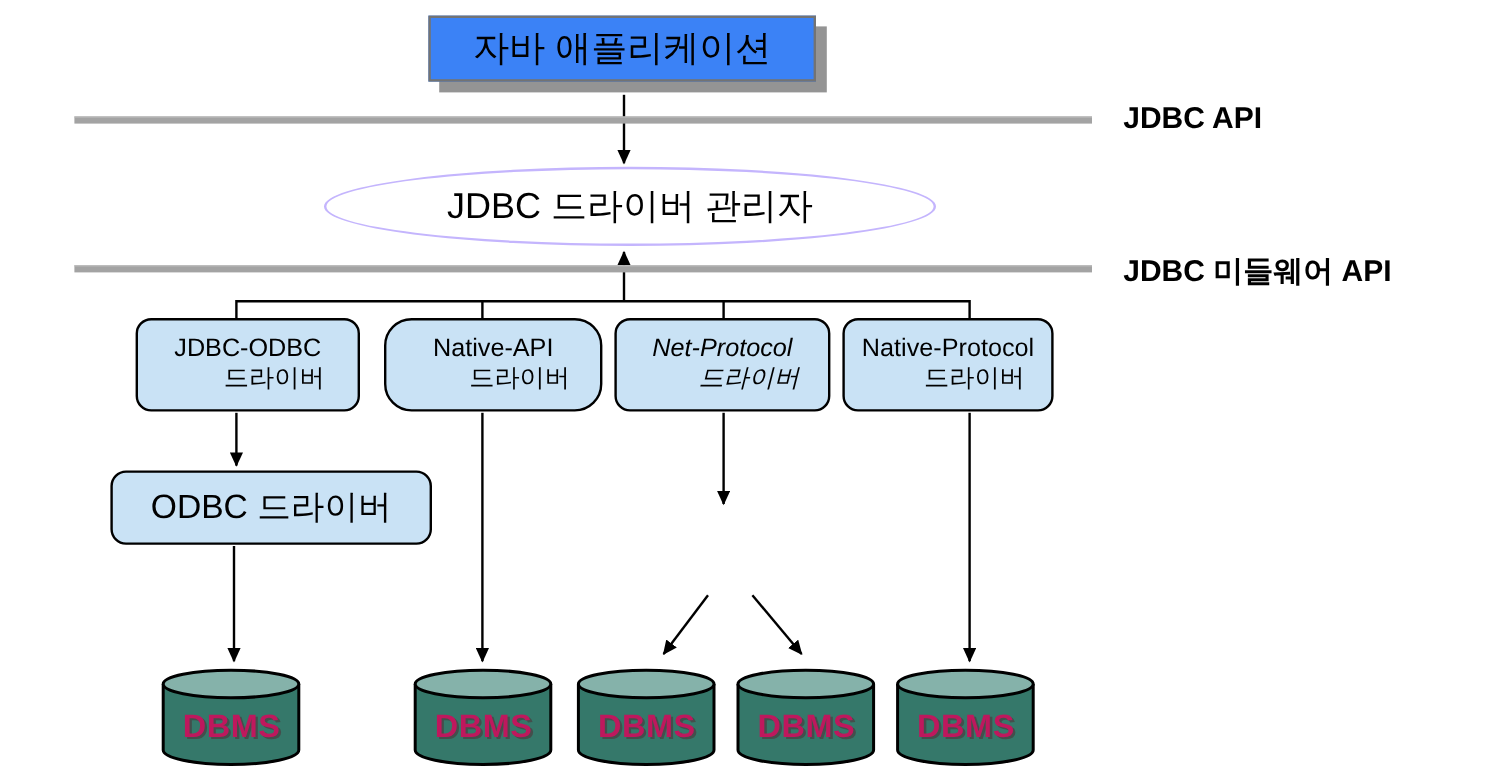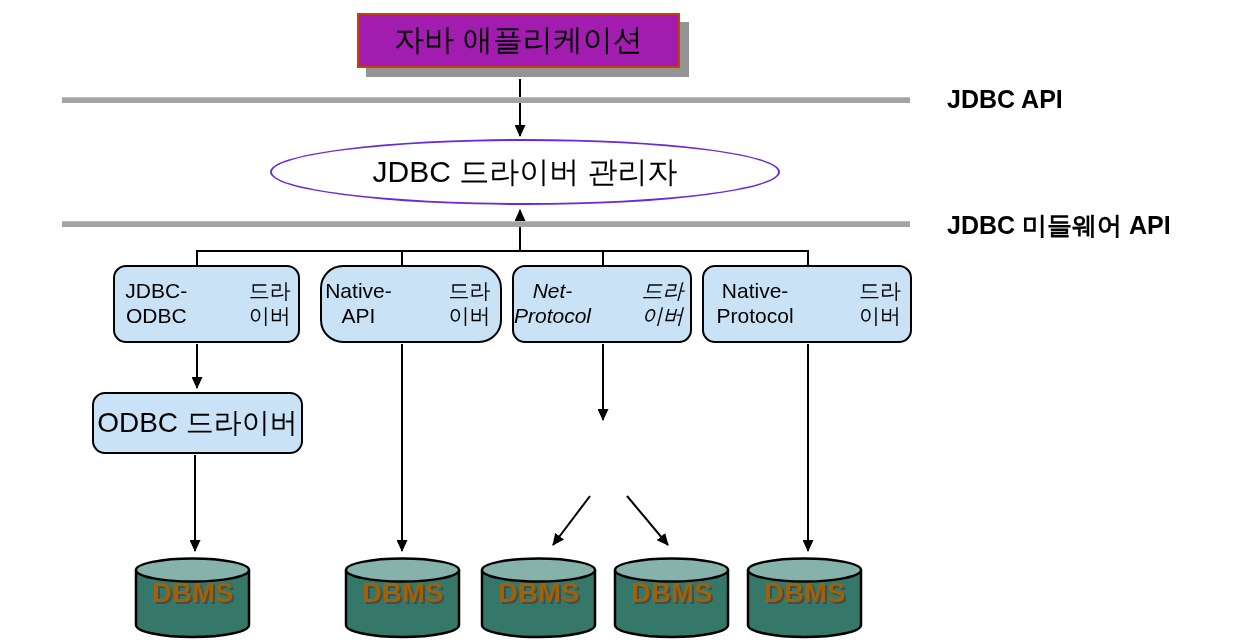--- a/index.html
+++ b/index.html
@@ -4,57 +4,57 @@
 <style>
   html,body{margin:0;padding:0;background:#fff;}
   .canvas{
     position:relative;width:1250px;height:640px;background:#fff;overflow:hidden;
     font-family:"Liberation Sans","DejaVu Sans",sans-serif;color:#000;
   }
   .overlay{position:absolute;left:0;top:0;width:1250px;height:640px;pointer-events:none;}
   .api-line{position:absolute;height:5px;background:var(--line_gray,#a3a3a3);border-top:1px solid #bdbdbd;}
   .line1{left:62px;top:97px;width:848px;}
   .line2{left:62px;top:221px;width:848px;}
-  .api-label{position:absolute;font-weight:bold;font-size:25px;white-space:nowrap;margin-left:11px;}
+  .api-label{position:absolute;font-weight:bold;font-size:25px;white-space:nowrap;}
   .label1{left:936px;top:85px;}
   .label2{left:936px;top:209px;}
   .topbox{
     position:absolute;left:357px;top:13px;width:323px;height:55px;box-sizing:border-box;
-    background:#a21caf;border:2px solid #c2410c;box-shadow:9px 9px 0 0 var(--shadow_gray,#949494);
+    background:#3b82f6;border:2px solid #737373;box-shadow:9px 9px 0 0 var(--shadow_gray,#949494);
     display:flex;align-items:center;justify-content:center;font-size:30px;white-space:nowrap;
   }
   .manager-ellipse{
     position:absolute;left:270px;top:139px;width:510px;height:66px;box-sizing:border-box;
-    background:#fff;border:2px solid #6d28d9;border-radius:50%;
+    background:#fff;border:2px solid #c4b5fd;border-radius:50%;
     display:flex;align-items:center;justify-content:center;font-size:30px;white-space:nowrap;
   }
   .driver-box{
     position:absolute;top:265px;height:78px;box-sizing:border-box;
     background:var(--box_blue,#c9e2f5);border:2px solid #000;border-radius:13px;
-    display:flex;align-items:center;justify-content:center;
+    display:flex;flex-direction:column;align-items:center;justify-content:center;
     text-align:center;line-height:1.18;
   }
   .driver-box .en{font-size:21px;}
   .driver-box .ko{font-size:21px;margin-left:44px;}
   .db1{left:113px;width:187px;}
   .db2{left:320px;width:182px;border-radius:23px;}
   .db3{left:512px;width:180px;font-style:italic;}
-  .db4{left:702px;width:210px;}
+  .db4{left:702px;width:176px;}
   .bluebox{
     position:absolute;box-sizing:border-box;background:var(--box_blue,#c9e2f5);
     border:2px solid #000;border-radius:13px;
     display:flex;align-items:center;justify-content:center;white-space:nowrap;
   }
-  .odbc{left:92px;top:392px;width:211px;height:62px;font-size:28px;}
+  .odbc{left:92px;top:392px;width:268px;height:62px;font-size:28px;}
   .mid{left:484px;top:424px;width:266px;height:70px;font-size:29px;}
   .cyl{position:absolute;top:556px;width:120px;height:84px;}
   .cyl svg{position:absolute;left:0;top:0;}
   .cyl .dbms-label{
-    position:absolute;left:0;top:22px;width:120px;text-align:center;
-    font-size:27px;font-weight:bold;color:#a16207;letter-spacing:0.5px;
+    position:absolute;left:0;top:34px;width:120px;text-align:center;
+    font-size:27px;font-weight:bold;color:#be185d;letter-spacing:0.5px;
     text-shadow:2px 2px 0 rgba(70,70,70,0.85);
   }
   .c1{left:133px;} .c2{left:343px;} .c3{left:479px;} .c4{left:612px;} .c5{left:745px;}
 </style>
 </head>
 <body>
 
 <div class="canvas">
 
   <svg class="overlay" viewBox="0 0 1250 640">

